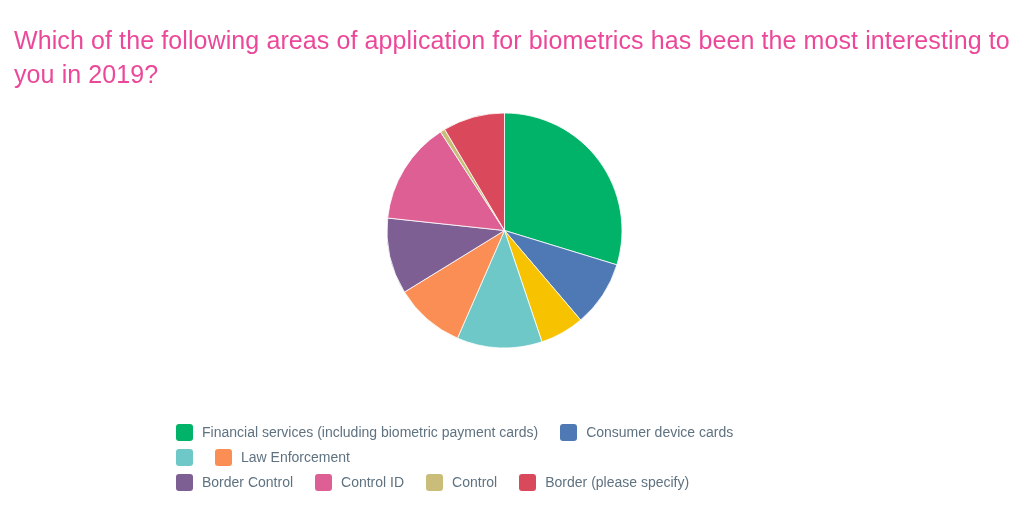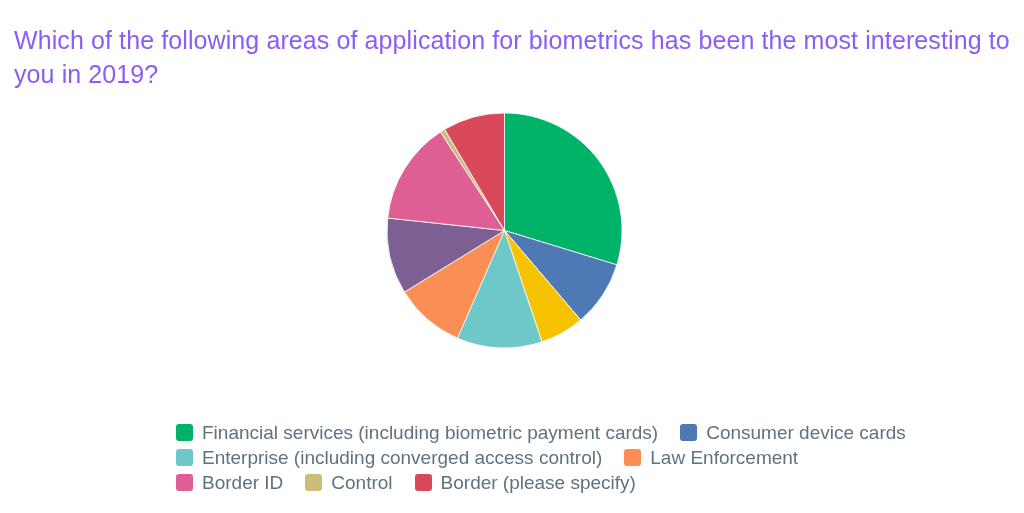--- a/index.html
+++ b/index.html
@@ -20,21 +20,21 @@
 
   
   .chart-title {
     position: absolute;
     left: 14px;
     top: 6px;
     width: 1000px;
     font-size: 25px;
     line-height: 34px;
     font-weight: 400;
-    color: #8b5cf6;
+    color: #ec4899;
     letter-spacing: 0.1px;
   }
 
   
   .pie-wrap {
     position: absolute;
     left: 387px;
     top: 113px;
     width: 235px;
     height: 235px;
@@ -67,21 +67,21 @@
   }
   .legend-swatch {
     width: 17px;
     height: 17px;
     border-radius: 3px;
     display: inline-block;
     flex: 0 0 auto;
   }
   .legend-label {
     margin-left: 9px;
-    font-size: 19px;
+    font-size: 14px;
     line-height: 17px;
     color: #5f7280;
     font-family: "Liberation Sans", sans-serif;
   }
 </style>
 </head>
 <body>
 
 <h1 class="chart-title">Which of the following areas of application for biometrics has been the most interesting to you in 2019?</h1>
 
@@ -108,31 +108,34 @@
       <span class="legend-label">Financial services (including biometric payment cards)</span>
     </span>
     <span class="legend-item">
       <span class="legend-swatch" style="background: rgb(78, 121, 180);"></span>
       <span class="legend-label">Consumer device cards</span>
     </span>
   </div>
   <div class="legend-row">
     <span class="legend-item">
       <span class="legend-swatch" style="background: rgb(111, 200, 200);"></span>
-      <span class="legend-label">Enterprise (including converged access control)</span>
     </span>
     <span class="legend-item">
       <span class="legend-swatch" style="background: rgb(251, 142, 84);"></span>
       <span class="legend-label">Law Enforcement</span>
     </span>
   </div>
   <div class="legend-row">
     <span class="legend-item">
+      <span class="legend-swatch" style="background: rgb(125, 95, 147);"></span>
+      <span class="legend-label">Border Control</span>
+    </span>
+    <span class="legend-item">
       <span class="legend-swatch" style="background: rgb(221, 95, 147);"></span>
-      <span class="legend-label">Border ID</span>
+      <span class="legend-label">Control ID</span>
     </span>
     <span class="legend-item">
       <span class="legend-swatch" style="background: rgb(201, 189, 121);"></span>
       <span class="legend-label">Control</span>
     </span>
     <span class="legend-item">
       <span class="legend-swatch" style="background: rgb(217, 72, 91);"></span>
       <span class="legend-label">Border (please specify)</span>
     </span>
   </div>

